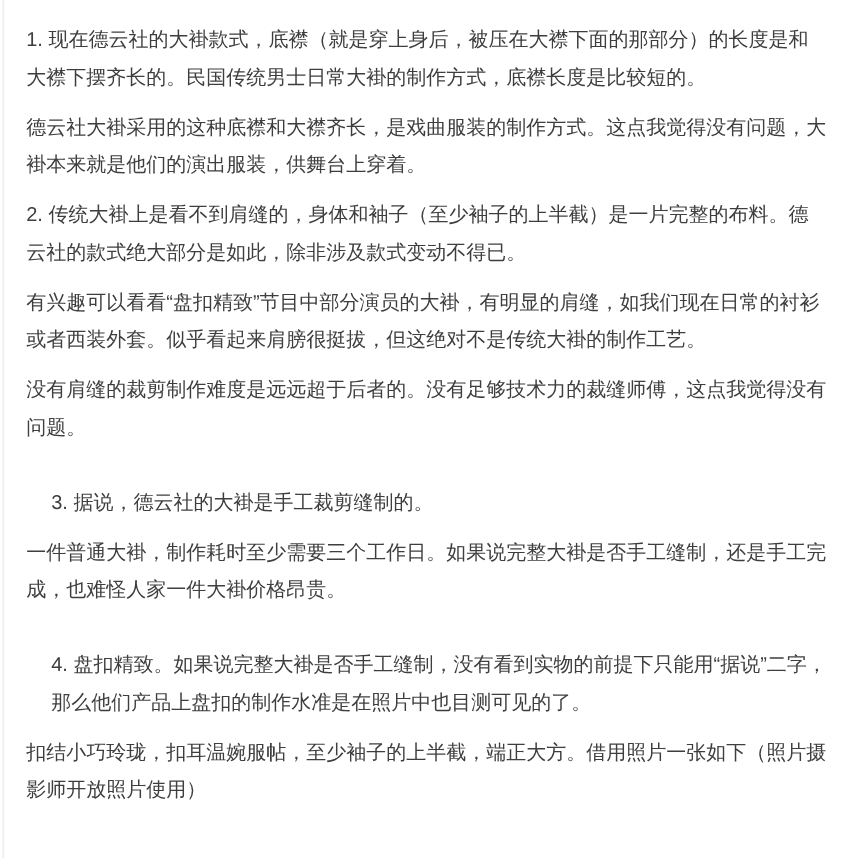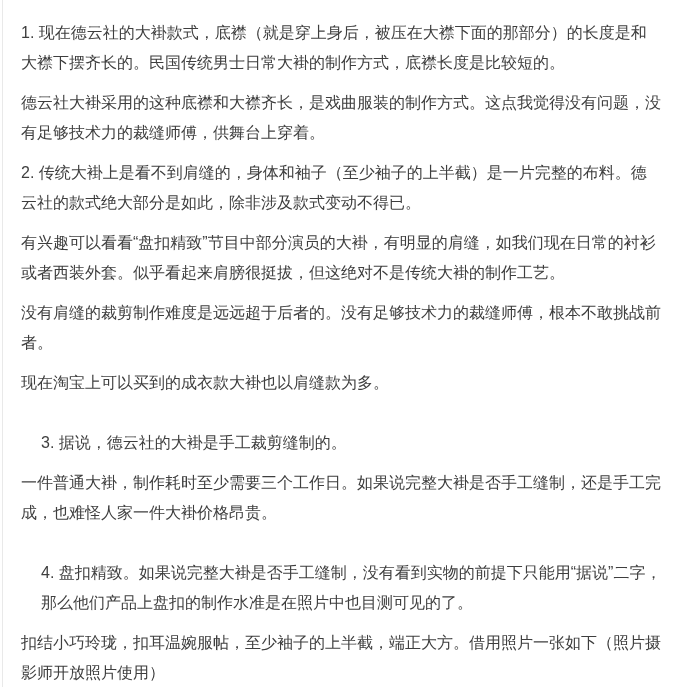--- a/index.html
+++ b/index.html
@@ -43,23 +43,22 @@
     margin-left: 20px;
   }
 </style>
 </head>
 <body>
 
 <div class="page">
   <div class="page-left-edge"></div>
   <div class="article">
     <p>1. 现在德云社的大褂款式，底襟（就是穿上身后，被压在大襟下面的那部分）的长度是和大襟下摆齐长的。民国传统男士日常大褂的制作方式，底襟长度是比较短的。</p>
-    <p>德云社大褂采用的这种底襟和大襟齐长，是戏曲服装的制作方式。这点我觉得没有问题，没有足够技术力的裁缝师傅，供舞台上穿着。</p>
+    <p>德云社大褂采用的这种底襟和大襟齐长，是戏曲服装的制作方式。这点我觉得没有问题，大褂本来就是他们的演出服装，供舞台上穿着。</p>
     <p class="sect-gap-sm">2. 传统大褂上是看不到肩缝的，身体和袖子（至少袖子的上半截）是一片完整的布料。德云社的款式绝大部分是如此，除非涉及款式变动不得已。</p>
     <p>有兴趣可以看看“盘扣精致”节目中部分演员的大褂，有明显的肩缝，如我们现在日常的衬衫或者西装外套。似乎看起来肩膀很挺拔，但这绝对不是传统大褂的制作工艺。</p>
-    <p>没有肩缝的裁剪制作难度是远远超于后者的。没有足够技术力的裁缝师傅，根本不敢挑战前者。</p>
-    <p>现在淘宝上可以买到的成衣款大褂也以肩缝款为多。</p>
+    <p>没有肩缝的裁剪制作难度是远远超于后者的。没有足够技术力的裁缝师傅，这点我觉得没有问题。</p>
     <p class="sect-gap-lg">3. 据说，德云社的大褂是手工裁剪缝制的。</p>
     <p>一件普通大褂，制作耗时至少需要三个工作日。如果说完整大褂是否手工缝制，还是手工完成，也难怪人家一件大褂价格昂贵。</p>
     <p class="sect-gap-lg">4. 盘扣精致。如果说完整大褂是否手工缝制，没有看到实物的前提下只能用“据说”二字，那么他们产品上盘扣的制作水准是在照片中也目测可见的了。</p>
     <p>扣结小巧玲珑，扣耳温婉服帖，至少袖子的上半截，端正大方。借用照片一张如下（照片摄影师开放照片使用）</p>
   </div>
 </div>
 
 </body></html>

